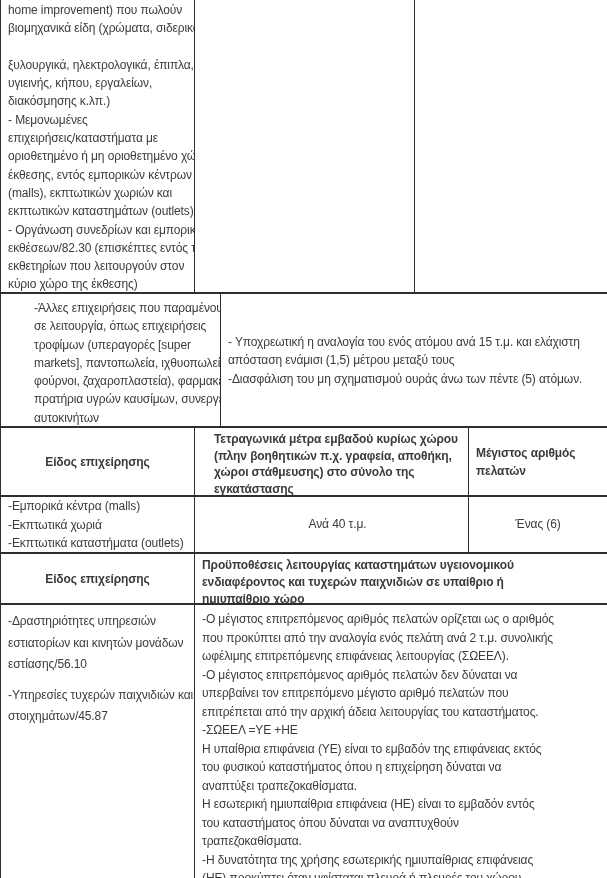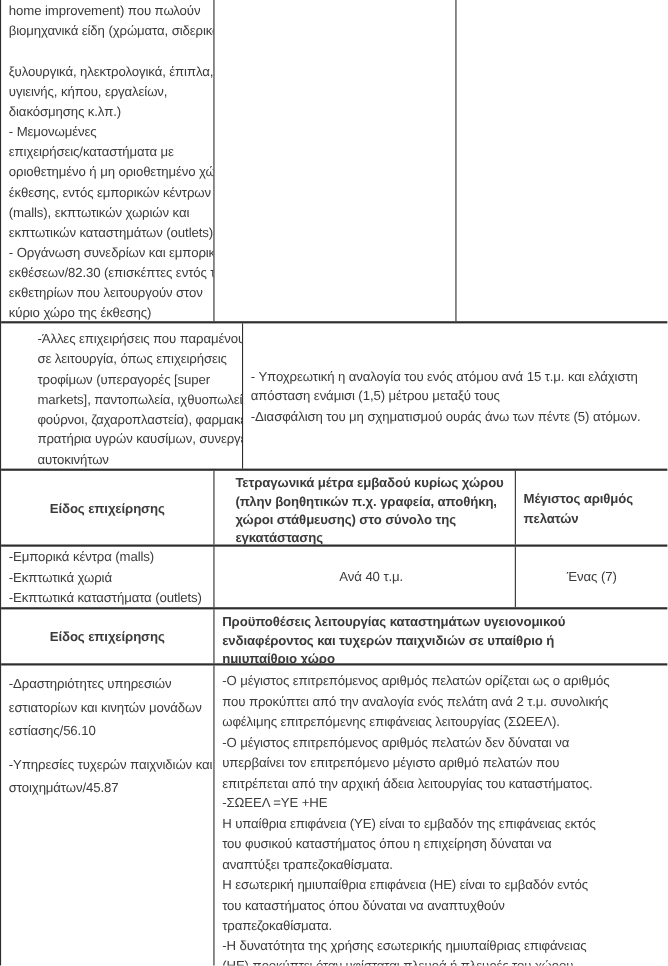--- a/index.html
+++ b/index.html
@@ -91,21 +91,21 @@
 εγκατάστασης</div>
       <div class="cell grow pad pre bold lh18 vcenter">Μέγιστος αριθμός
 πελατών</div>
     </div>
 
     <div class="row row-d">
       <div class="cell w1 vr pad pre lh185 vcenter">-Εμπορικά κέντρα (malls)
 -Εκπτωτικά χωριά
 -Εκπτωτικά καταστήματα (outlets)</div>
       <div class="cell w2c vr lh185 vcenter hcenter">Ανά 40 τ.μ.</div>
-      <div class="cell grow lh185 vcenter hcenter">Ένας (7)</div>
+      <div class="cell grow lh185 vcenter hcenter">Ένας (6)</div>
     </div>
 
     <div class="row" style="height:51px">
       <div class="cell w1 vr bold vcenter hcenter">Είδος επιχείρησης</div>
       <div class="cell grow pad pre bold lh17 cell-e2">Προϋποθέσεις λειτουργίας καταστημάτων υγειονομικού
 ενδιαφέροντος και τυχερών παιχνιδιών σε υπαίθριο ή
 ημιυπαίθριο χώρο</div>
     </div>
 
     <div class="row last">

